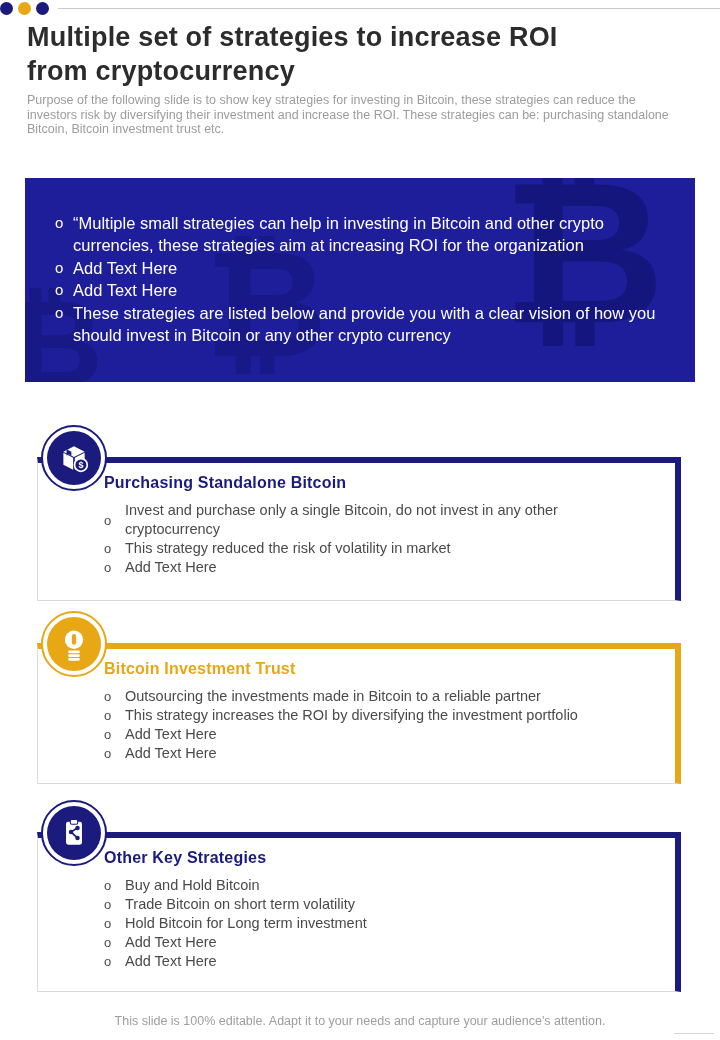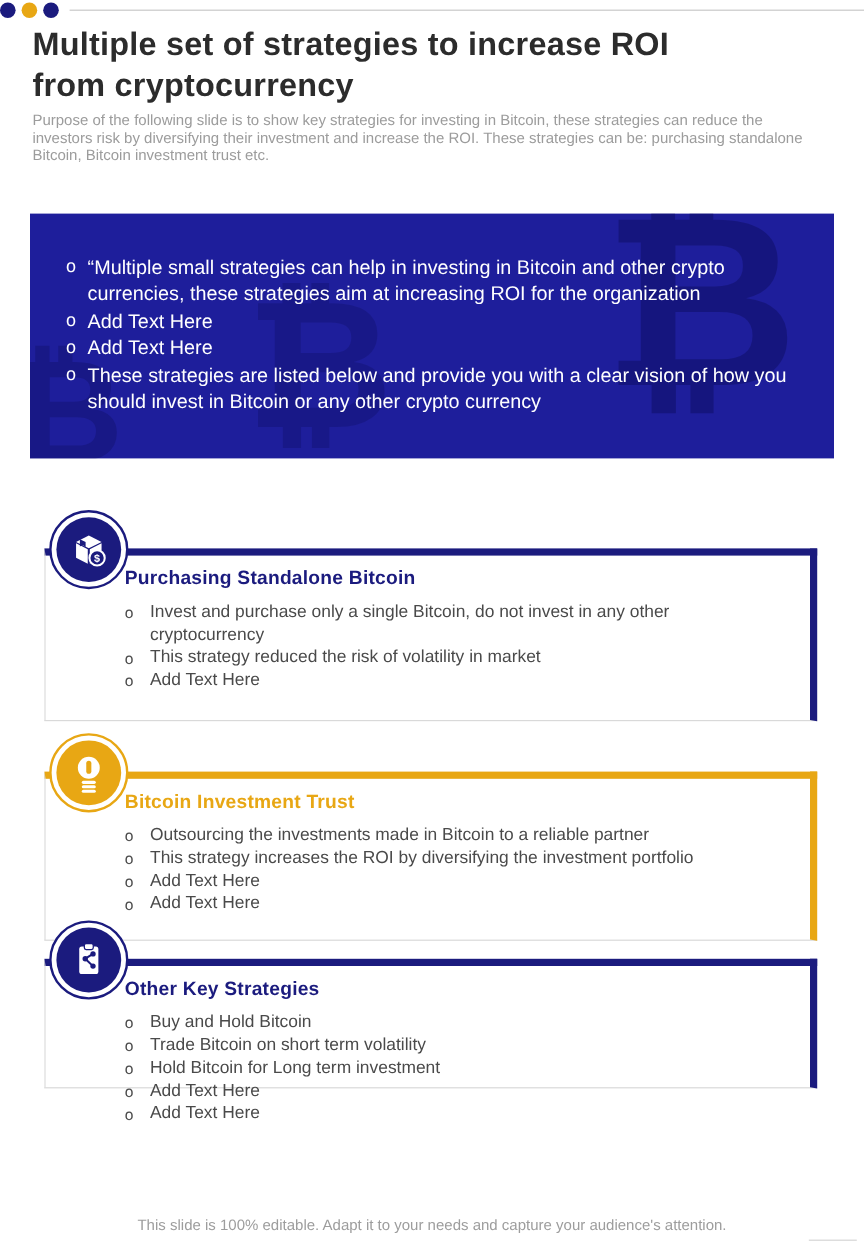--- a/index.html
+++ b/index.html
@@ -28,33 +28,33 @@
   .intro-list { position:relative; list-style:none; padding:34px 20px 0 30px; }
   .intro-list li { display:flex; font-size:16.5px; line-height:22.4px; }
   .intro-list li::before { content:"o"; flex:none; width:18px; font-size:15px; line-height:22.4px; }
 
   
   .card { position:absolute; left:37px; width:644px; background:#ffffff;
     border-top:6px solid var(--accent); border-right:6px solid var(--accent);
     border-left:1px solid #dcdcdc; border-bottom:1px solid #d9d9d9; }
   .card-1 { top:457px; height:144px; }
   .card-2 { top:643px; height:141px; }
-  .card-3 { top:799px; height:108px; }
+  .card-3 { top:832px; height:160px; }
 
   .icon-wrap { position:absolute; left:3px; top:-38px; width:66px; height:66px;
     border:2px solid var(--accent); border-radius:50%; background:#ffffff;
     display:flex; align-items:center; justify-content:center; }
   .icon-disc { width:54px; height:54px; border-radius:50%; background:var(--accent);
     display:flex; align-items:center; justify-content:center; color:var(--accent); }
   .icon-disc svg { display:block; }
 
   .card-body { padding:11px 14px 0 66px; }
   .card-title { font-size:16px; font-weight:bold; color:var(--accent); letter-spacing:.2px; margin-bottom:9px; }
   .card-list { list-style:none; max-width:575px; }
-  .card-list li { display:flex; font-size:14.5px; line-height:19px; color:#4a4a4a; }
+  .card-list li { display:flex; font-size:14.5px; line-height:19px; color:#4a4a4a;align-items:center; }
   .card-list li::before { content:"o"; flex:none; width:21px; font-size:13px; line-height:19px; color:#4a4a4a; }
   .card-1 .card-list { max-width:482px; }
 
   
   .footer-note { position:absolute; left:0; right:0; top:1014px; text-align:center;
     font-size:12.5px; color:#9d9d9d; }
   .page-num-block { position:absolute; right:6px; top:1033px; width:40px; text-align:center;
     border-top:1px solid #d5d5d5; padding-top:5px; }
   .page-num { font-size:14.5px; color:#1b1b7e; }
   .page-num-bar { width:34px; height:6px; margin:4px auto 0; }

